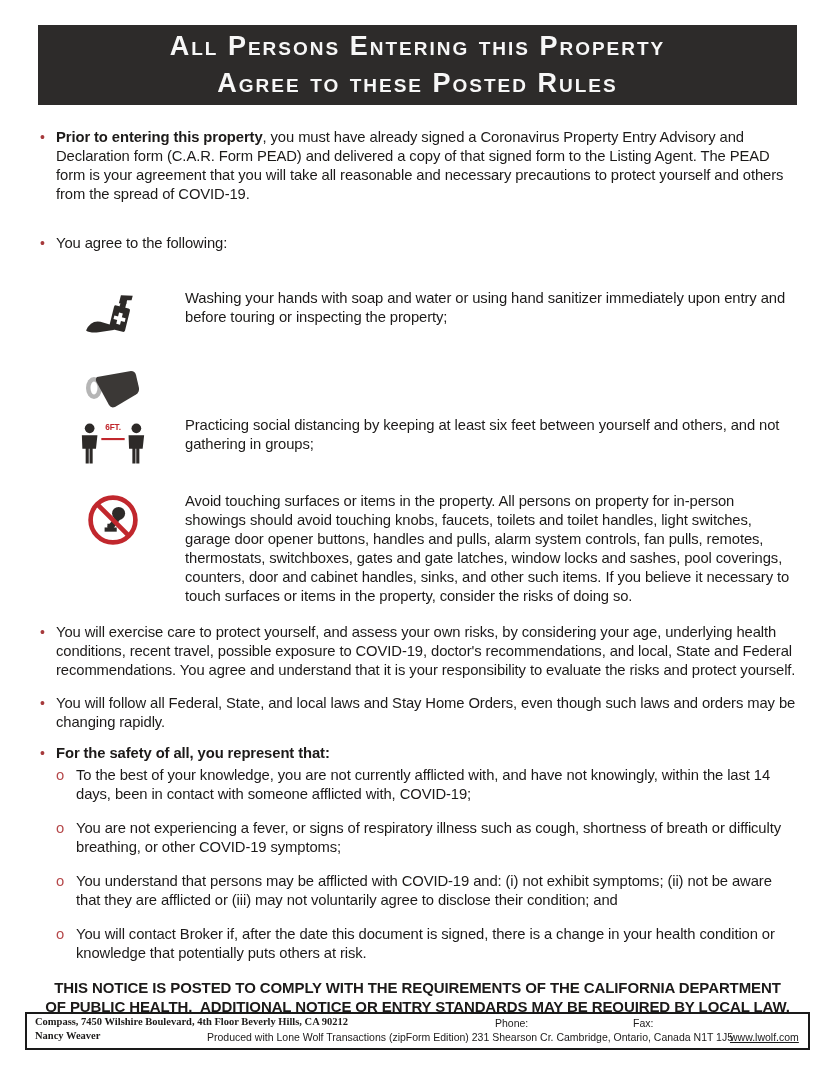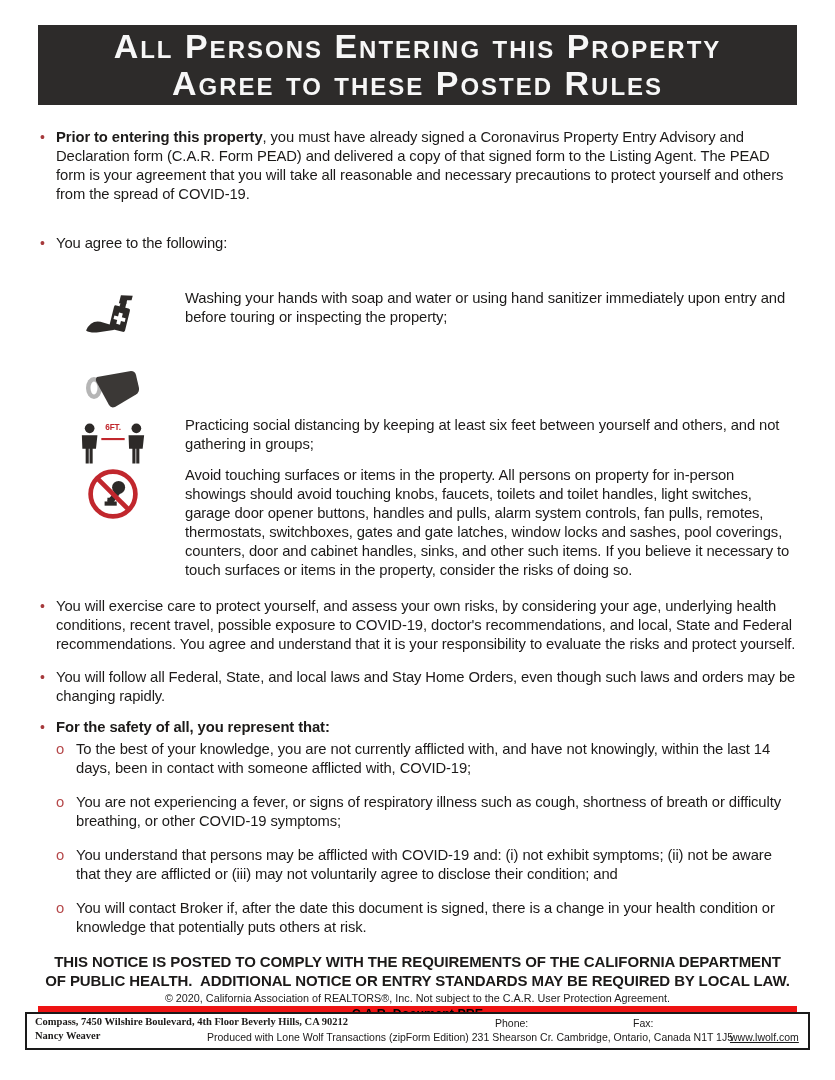--- a/index.html
+++ b/index.html
@@ -4,21 +4,21 @@
 <style>
   html,body{margin:0;padding:0;background:#fff;}
   .page{
     position:relative;width:835px;height:1080px;background:#fff;
     font-family:"Liberation Sans",sans-serif;color:#1c1a19;overflow:hidden;
   }
   
   .banner{
     margin:25px 38px 0 38px;height:80px;background:#2d2b2a;color:#f7f7f7;
     display:flex;flex-direction:column;align-items:center;justify-content:center;
-    font-variant:small-caps;font-weight:bold;font-size:34px;letter-spacing:2px;
+    font-variant:small-caps;font-weight:bold;font-size:27px;letter-spacing:2px;
     line-height:37px;text-align:center;
   }
   
   .content{margin:0 36px 0 40px;font-size:14.8px;line-height:19px;letter-spacing:-0.1px;}
   .bullet-row{display:flex;align-items:flex-start;}
   .bullet-mark{width:16px;flex:0 0 16px;color:#a63a3c;font-size:14px;line-height:19px;}
   .bullet-text{flex:1;}
   .mt1{margin-top:23px;}
   .mt-agree{margin-top:30px;}
   .mt-care{margin-top:17px;}
@@ -26,21 +26,21 @@
   .mt-safety{margin-top:12px;}
   b.lead{font-weight:bold;}
   
   .rules{margin-top:36px;}
   .icon-row{display:flex;align-items:flex-start;}
   .icon-cell{flex:0 0 145px;display:flex;justify-content:center;padding-top:0;}
   .icon-text{width:606px;}
   .row-gap1{margin-top:0;}
   .row-gap2{margin-top:28px;}
   .row-gap3{margin-top:7px;}
-  .row-gap4{}
+  .row-gap4{margin-top:26px;}
   
   .sub-row{display:flex;align-items:flex-start;margin-left:16px;margin-top:15px;}
   .sub-row.first{margin-top:3px;}
   .sub-mark{width:20px;flex:0 0 20px;color:#b5484a;line-height:19px;}
   
   .notice{
     margin:15px 45px 0 45px;text-align:center;font-weight:bold;font-size:15px;
     line-height:19px;white-space:pre-wrap;letter-spacing:-0.1px;
   }
   .copyright{margin-top:2px;text-align:center;font-size:10.8px;color:#222;}

